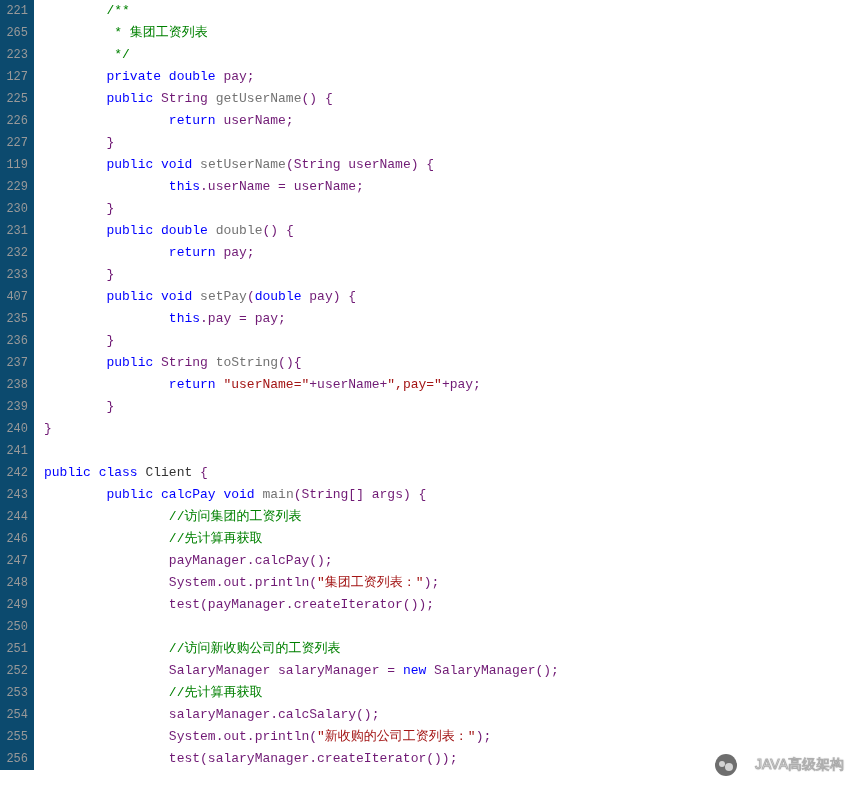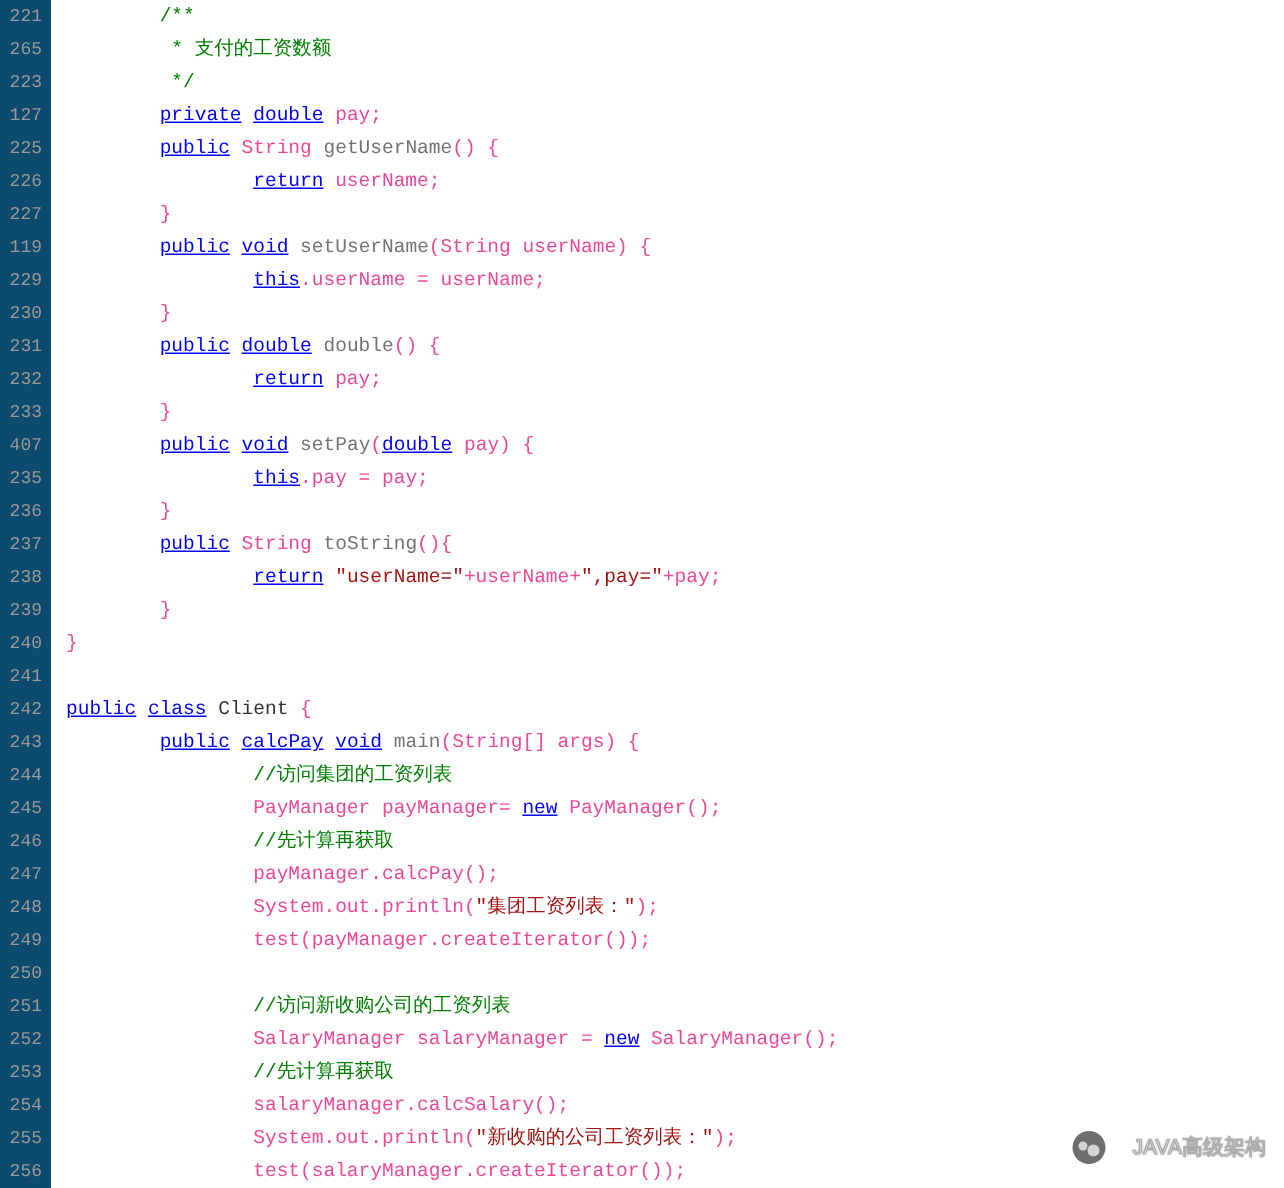--- a/index.html
+++ b/index.html
@@ -30,26 +30,26 @@
     padding-right: 6px;
     font-size: 12px;
     user-select: none;
     flex-shrink: 0;
   }
   .code {
     padding-left: 10px;
     white-space: pre;
     font-size: 13px;
   }
-  .kw  { color: #0000ff; text-decoration: underline; }   
+  .kw  { color: #0000ff; }   
   .mth { color: #737373; text-align: center; }   
   .com { color: #008000; }   
   .str { color: #a31515; }   
   .cls { color: #333; margin-top: 48px; }      
-  .txt { color: #ec4899; }
+  .txt { color: #701a75; }
 
   .watermark {
     position: absolute;
     right: 12px;
     bottom: 16px;
     display: flex;
     align-items: center;
     gap: 18px;
     opacity: 0.85;
   }
@@ -89,21 +89,21 @@
 </head>
 <body>
 
 <div class="code-container" id="code">
     <div class="line">
       <div class="ln">221</div>
       <div class="code"><span>        </span><span class="com">/**</span></div>
     </div>
     <div class="line">
       <div class="ln">265</div>
-      <div class="code"><span>        </span><span class="com"> * 支付的工资数额</span></div>
+      <div class="code"><span>        </span><span class="com"> * 集团工资列表</span></div>
     </div>
     <div class="line">
       <div class="ln">223</div>
       <div class="code"><span>        </span><span class="com"> */</span></div>
     </div>
     <div class="line">
       <div class="ln">127</div>
       <div class="code"><span>        </span><span class="kw">private</span><span class="txt"> </span><span class="kw">double</span><span class="txt"> pay;</span></div>
     </div>
     <div class="line">
@@ -178,24 +178,20 @@
       <div class="ln">242</div>
       <div class="code"><span></span><span class="kw">public</span><span class="txt"> </span><span class="kw">class</span><span class="txt"> </span><span class="cls">Client</span><span class="txt"> {</span></div>
     </div>
     <div class="line">
       <div class="ln">243</div>
       <div class="code"><span>        </span><span class="kw">public</span><span class="txt"> </span><span class="kw">calcPay</span><span class="txt"> </span><span class="kw">void</span><span class="txt"> </span><span class="mth">main</span><span class="txt">(String[] args) {</span></div>
     </div>
     <div class="line">
       <div class="ln">244</div>
       <div class="code"><span>                </span><span class="com">//访问集团的工资列表</span></div>
-    </div>
-    <div class="line">
-      <div class="ln">245</div>
-      <div class="code"><span>                </span><span class="txt">PayManager payManager= </span><span class="kw">new</span><span class="txt"> PayManager();</span></div>
     </div>
     <div class="line">
       <div class="ln">246</div>
       <div class="code"><span>                </span><span class="com">//先计算再获取</span></div>
     </div>
     <div class="line">
       <div class="ln">247</div>
       <div class="code"><span>                </span><span class="txt">payManager.calcPay();</span></div>
     </div>
     <div class="line">

